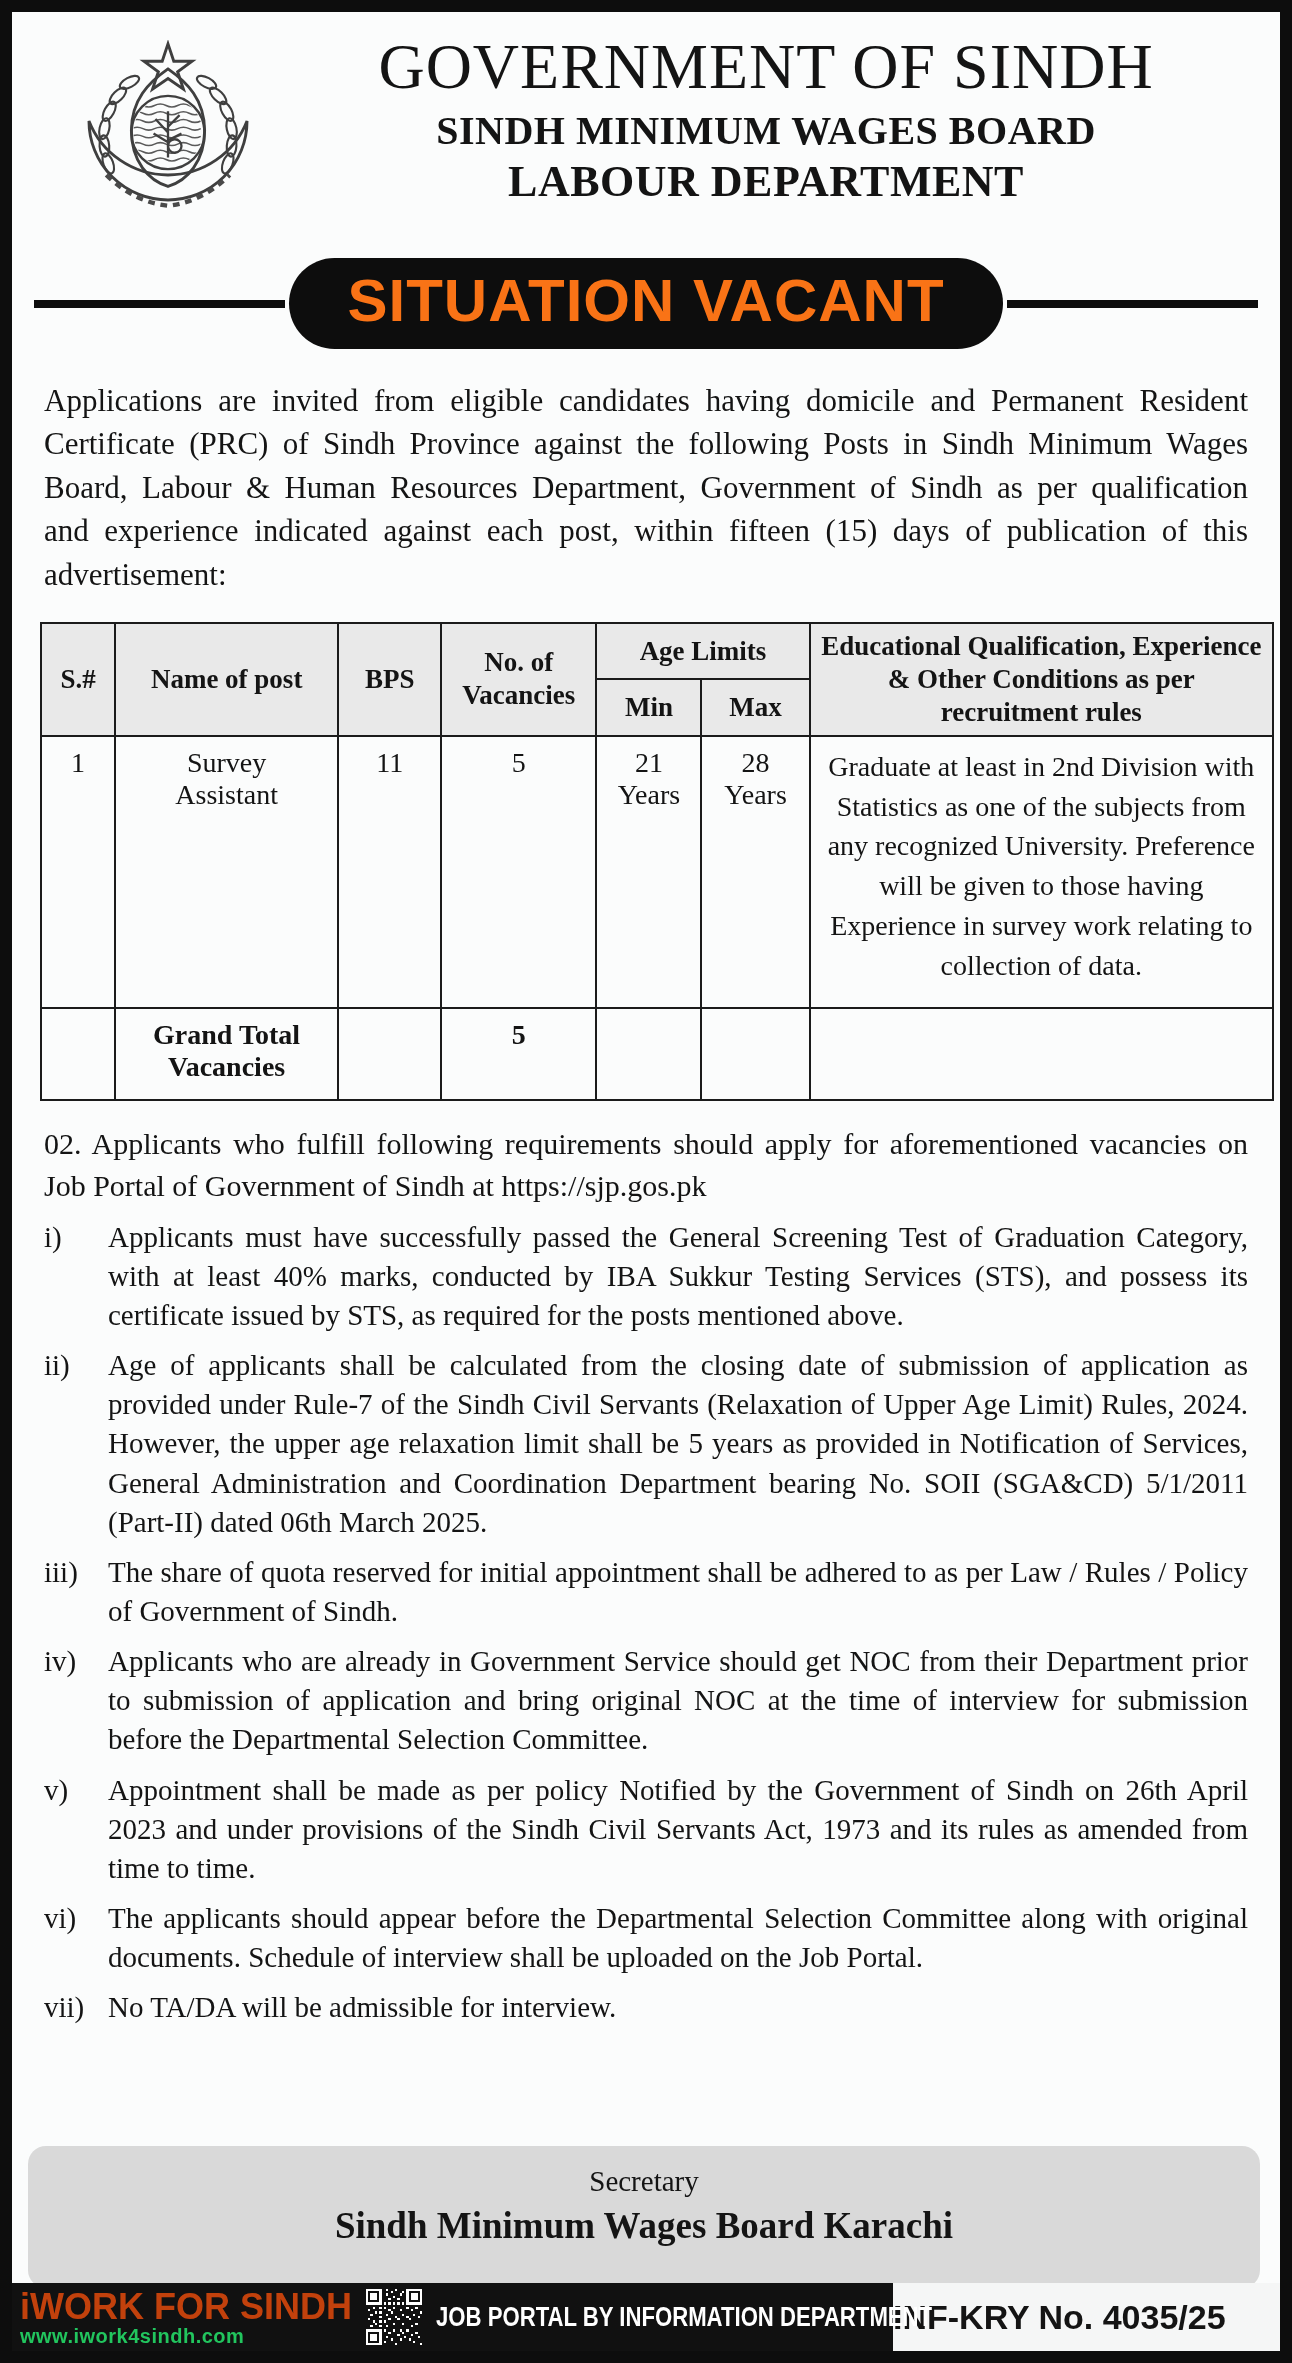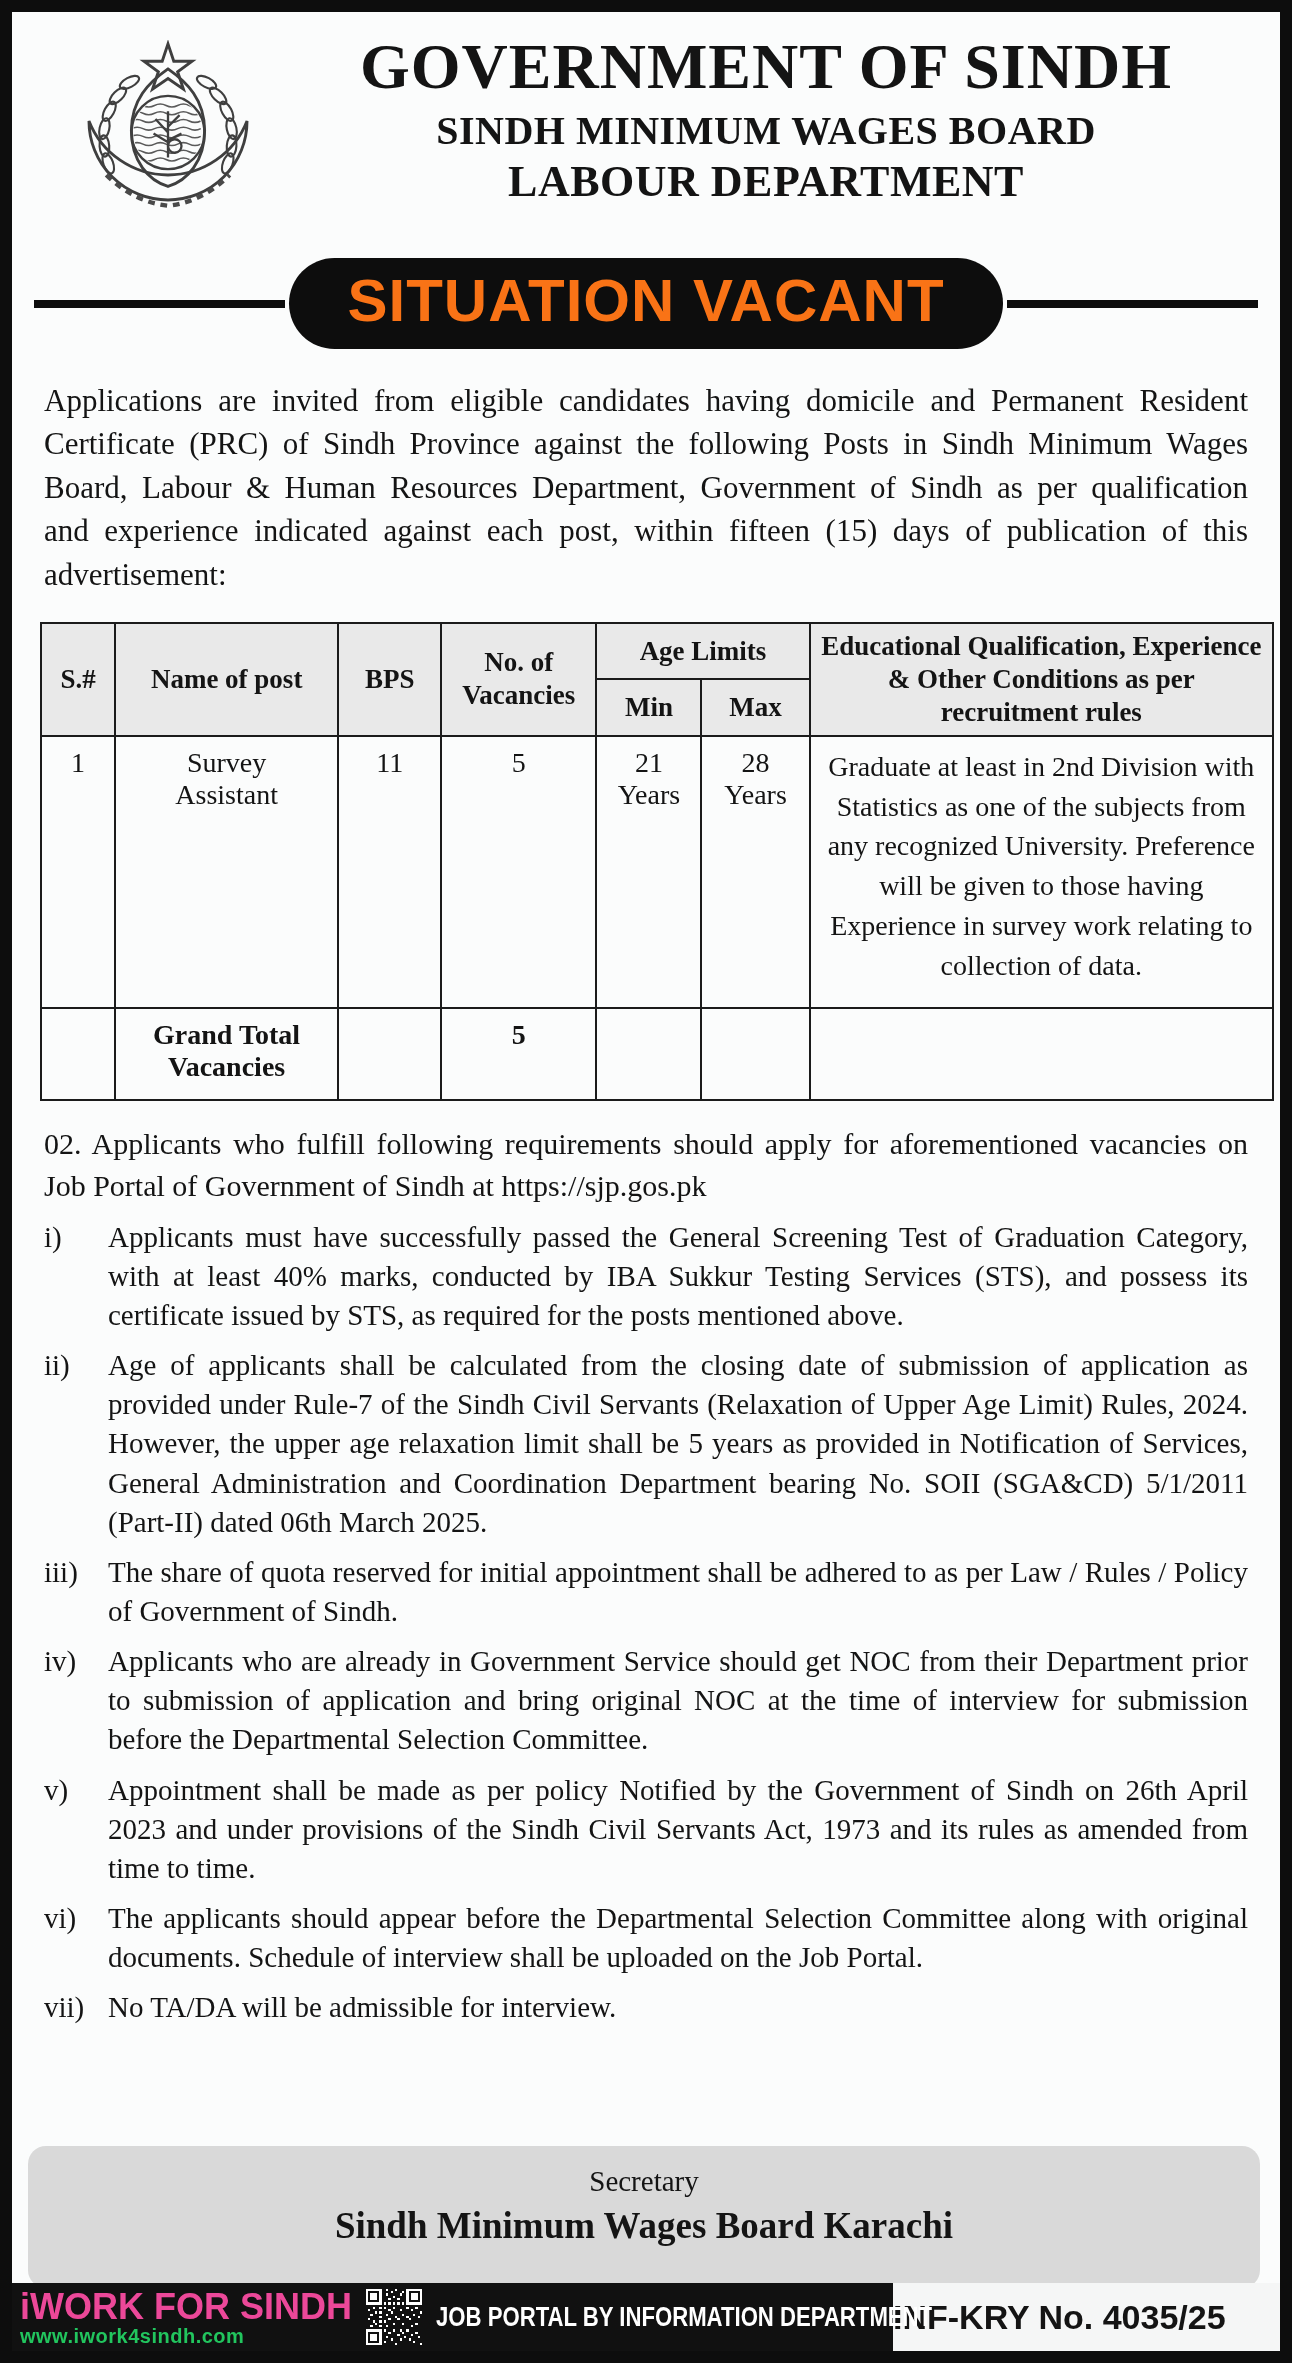--- a/index.html
+++ b/index.html
@@ -11,21 +11,21 @@
     border:12px solid #0d0d0d;
     font-family:"Liberation Serif", serif;
     color:#141414;
     overflow:hidden;
     margin:0 auto;
   }
   
   .masthead{position:relative;height:216px;}
   .crest{position:absolute;left:58px;top:28px;width:196px;height:212px;}
   .titles{margin-left:240px;text-align:center;padding-top:22px;}
-  .t1{font-size:64px;font-weight:bold;letter-spacing:1px;line-height:1.02;}
+  .t1{font-size:64px;font-weight:normal;letter-spacing:1px;line-height:1.02;}
   .t2{font-size:40px;font-weight:bold;letter-spacing:.5px;margin-top:12px;line-height:1.02;}
   .t3{font-size:44px;font-weight:bold;letter-spacing:.5px;margin-top:8px;line-height:1.02;}
   
   .banner-row{display:flex;align-items:center;margin:30px 22px 0 22px;}
   .banner-line{flex:1;height:8px;background:#0d0d0d;}
   .banner-pill{
     background:#0d0d0d;color:#f97316;border-radius:46px;
     padding:8px 58px 14px 58px;margin:0 4px;
     font-family:"Liberation Sans", sans-serif;font-weight:bold;
     font-size:60px;letter-spacing:1px;white-space:nowrap;
@@ -55,21 +55,21 @@
   .sig-box{
     position:absolute;left:16px;right:20px;top:2134px;height:142px;
     background:#d9d9d9;border-radius:18px;text-align:center;
   }
   .sig1{font-size:29px;font-weight:normal;margin-top:20px;line-height:1.1;}
   .sig2{font-size:37px;font-weight:bold;margin-top:8px;line-height:1.1;}
   
   .footer{position:absolute;left:0;right:0;bottom:0;height:68px;display:flex;font-family:"Liberation Sans", sans-serif;}
   .footer-left{width:881px;background:#111;display:flex;align-items:center;padding-left:8px;box-sizing:border-box;}
   .brand-block{line-height:1;}
-  .brand{color:#ec4899;font-size:36px;font-weight:bold;letter-spacing:0px;white-space:nowrap;}
+  .brand{color:#c2410c;font-size:36px;font-weight:bold;letter-spacing:0px;white-space:nowrap;}
   .site{color:#22c55e;font-size:20px;font-weight:bold;margin-top:1px;letter-spacing:.5px;}
   .qr{width:56px;height:56px;margin-left:14px;flex:none;}
   .portal{color:#fff;font-size:27px;font-weight:bold;white-space:nowrap;transform:scaleX(.82);transform-origin:left center;margin-left:14px;letter-spacing:0;}
   .footer-right{flex:1;background:#f5f6f6;display:flex;align-items:center;justify-content:flex-start;}
   .refno{font-size:34px;font-weight:bold;color:#141414;white-space:nowrap;}
 </style>
 </head>
 <body>
 
 <div class="page">

